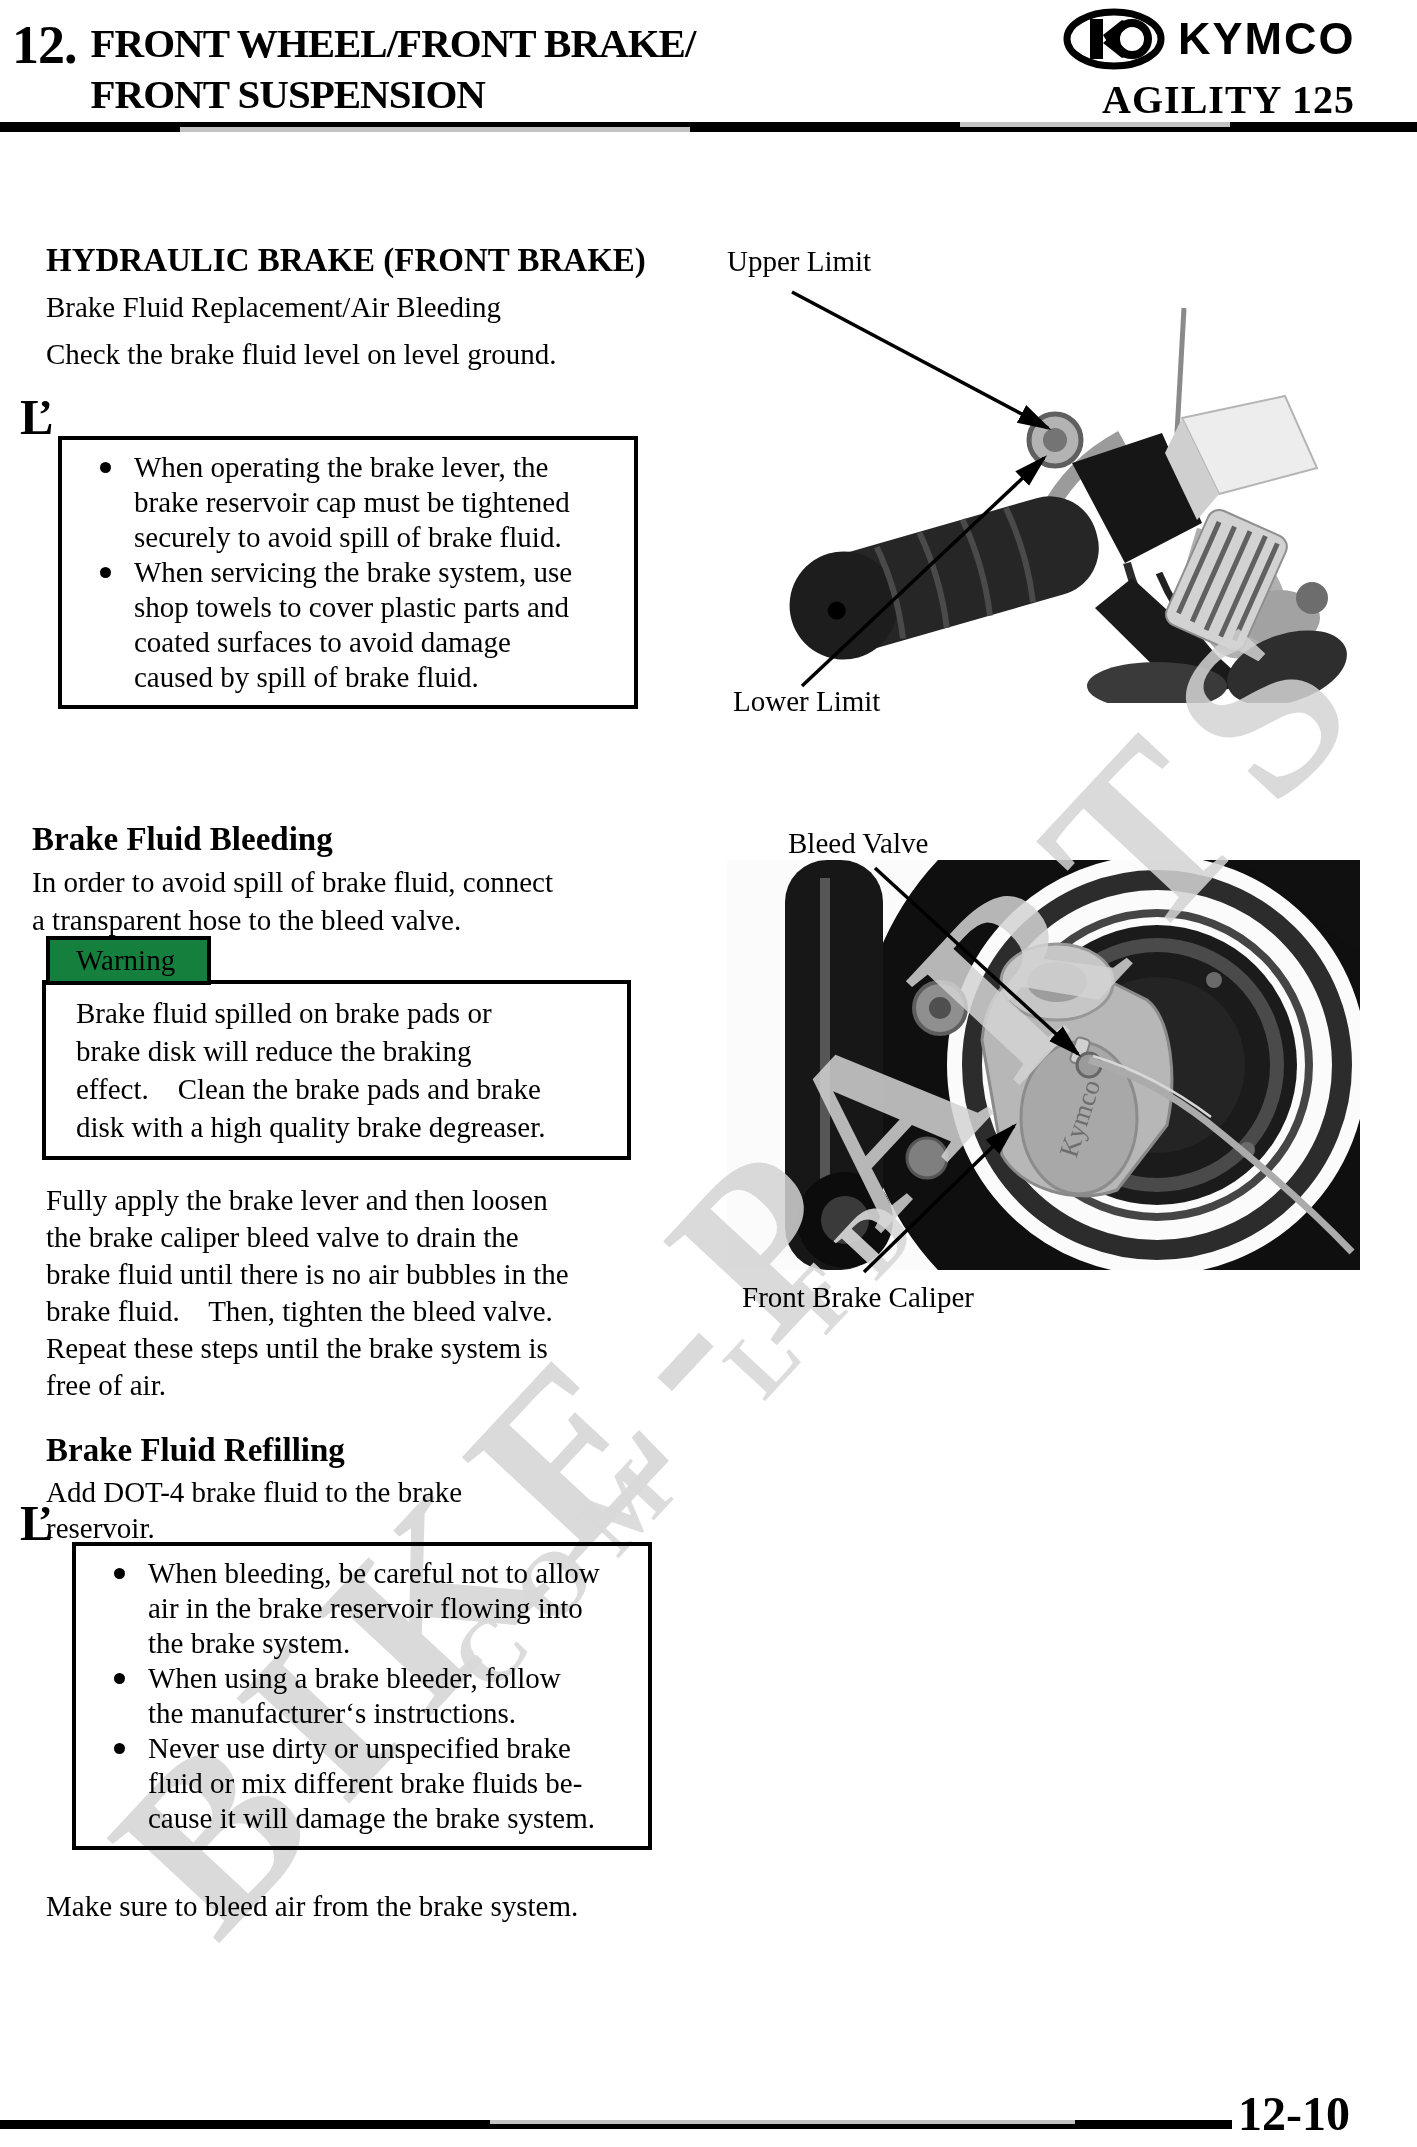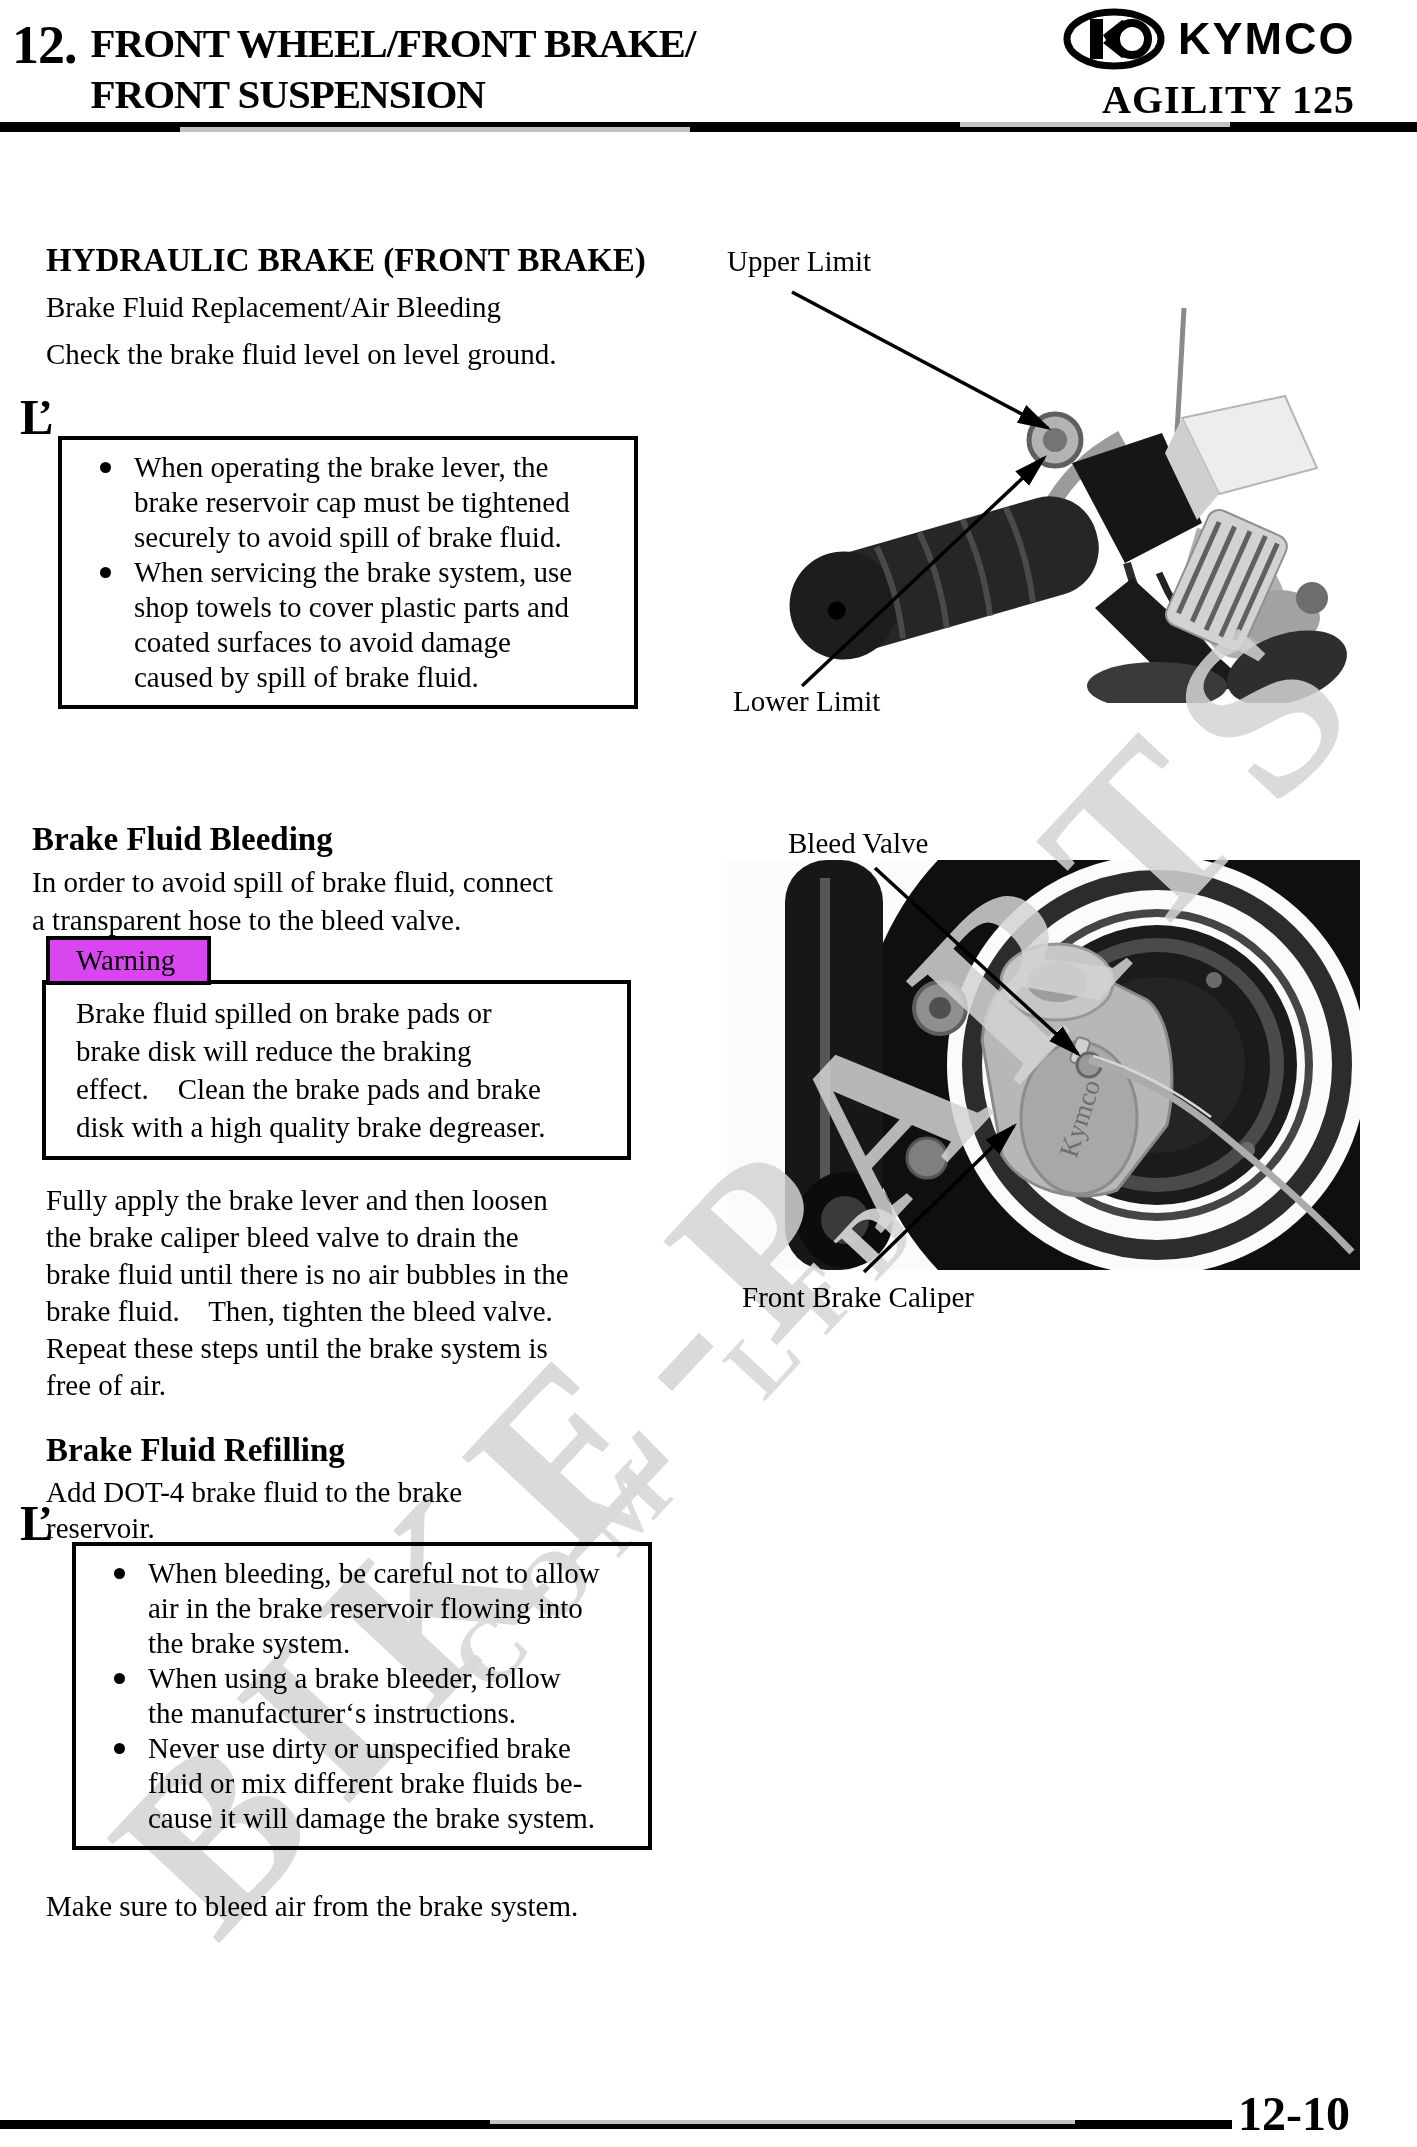--- a/index.html
+++ b/index.html
@@ -27,21 +27,21 @@
   .rule-gray{position:absolute;background:#c3c3c3;z-index:3;}
   
   .h-main{font-size:33px;font-weight:bold;line-height:48px;}
   .body-line{font-size:29px;line-height:47px;}
   .para{font-size:29px;line-height:37px;white-space:pre-wrap;}
   .note-icon{position:absolute;font-size:50px;font-weight:bold;line-height:50px;z-index:3;}
   .note-box{position:absolute;border:4px solid #000;background:transparent;z-index:3;}
   .note-box ul{list-style:none;margin:0;padding:10px 8px 10px 36px;}
   .note-box li{position:relative;padding-left:36px;font-size:29px;line-height:35px;white-space:pre-wrap;}
   .note-box li::before{content:"";position:absolute;left:2px;top:12px;width:11px;height:11px;border-radius:50%;background:#000;}
-  .warning-tab{position:absolute;border:4px solid #000;background:#d946ef;z-index:4;font-size:29px;padding:4px 0 4px 26px;}
+  .warning-tab{position:absolute;border:4px solid #000;background:#15803d;z-index:4;font-size:29px;padding:4px 0 4px 26px;}
   .warning-box{position:absolute;border:4px solid #000;z-index:3;padding:10px 4px 10px 30px;}
   .fig-label{position:absolute;font-size:29px;line-height:34px;z-index:3;white-space:nowrap;}
   .closing-line{position:absolute;font-size:29px;z-index:3;}
   
   .wm-large{position:absolute;left:60px;top:1800px;transform:rotate(-47deg);transform-origin:0 0;
     font-size:235px;font-weight:bold;color:#d4d4d4;letter-spacing:30px;white-space:nowrap;opacity:.85;}
   .wm-small{position:absolute;left:430px;top:1640px;transform:rotate(-47deg);transform-origin:0 0;
     font-size:90px;font-weight:bold;color:#d9d9d9;letter-spacing:26px;word-spacing:55px;white-space:nowrap;opacity:.9;}
   
   .footer-rule{position:absolute;left:0;top:2120px;width:1232px;height:9px;background:#000;z-index:3;}

